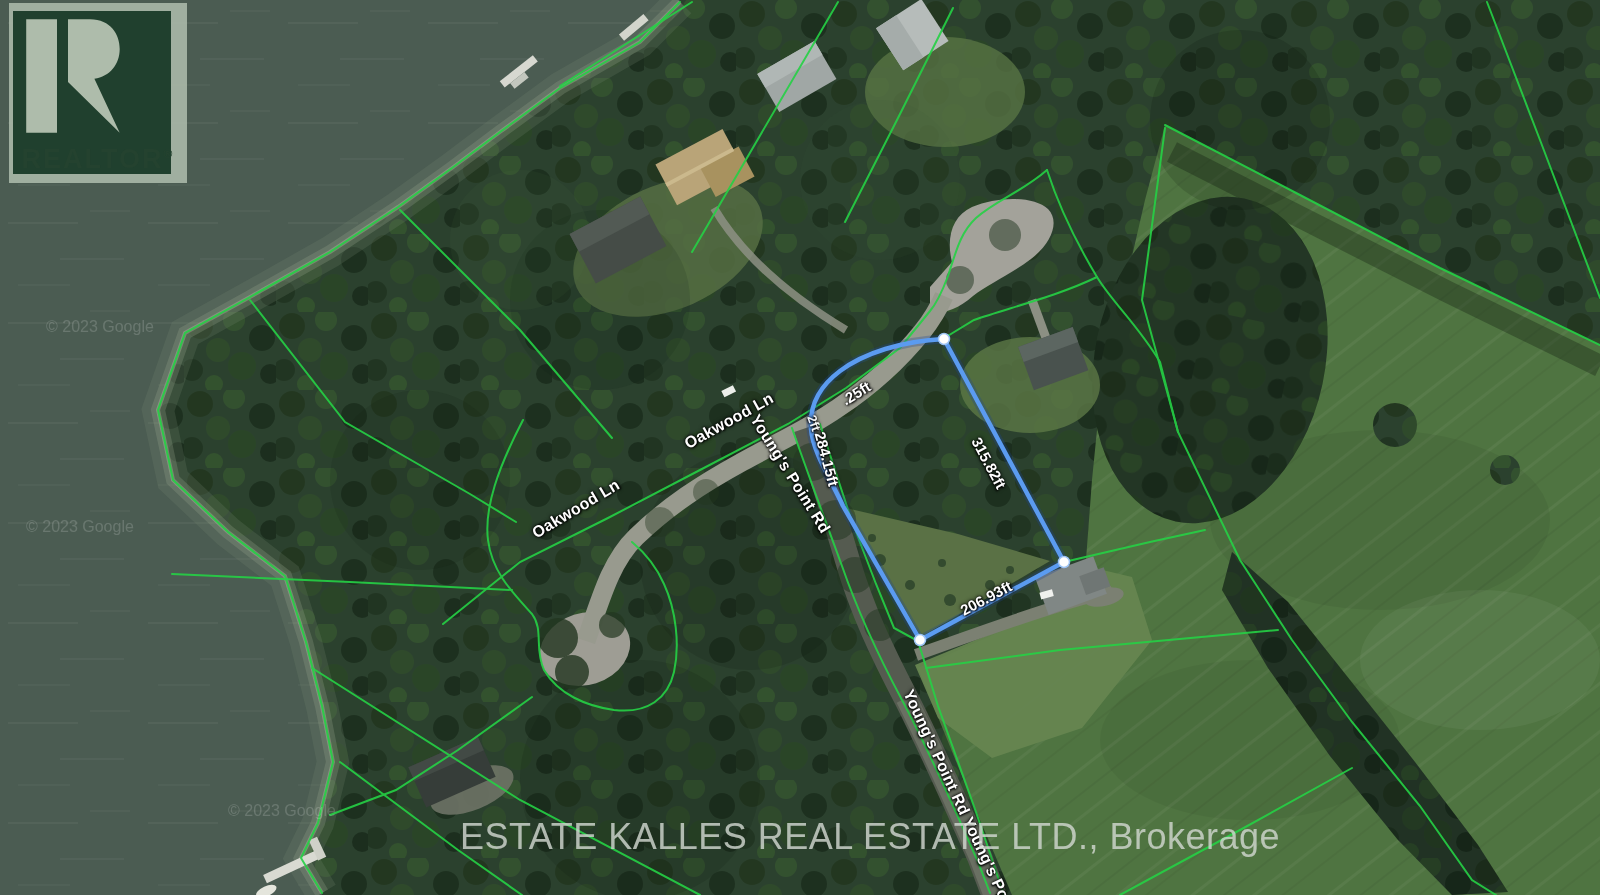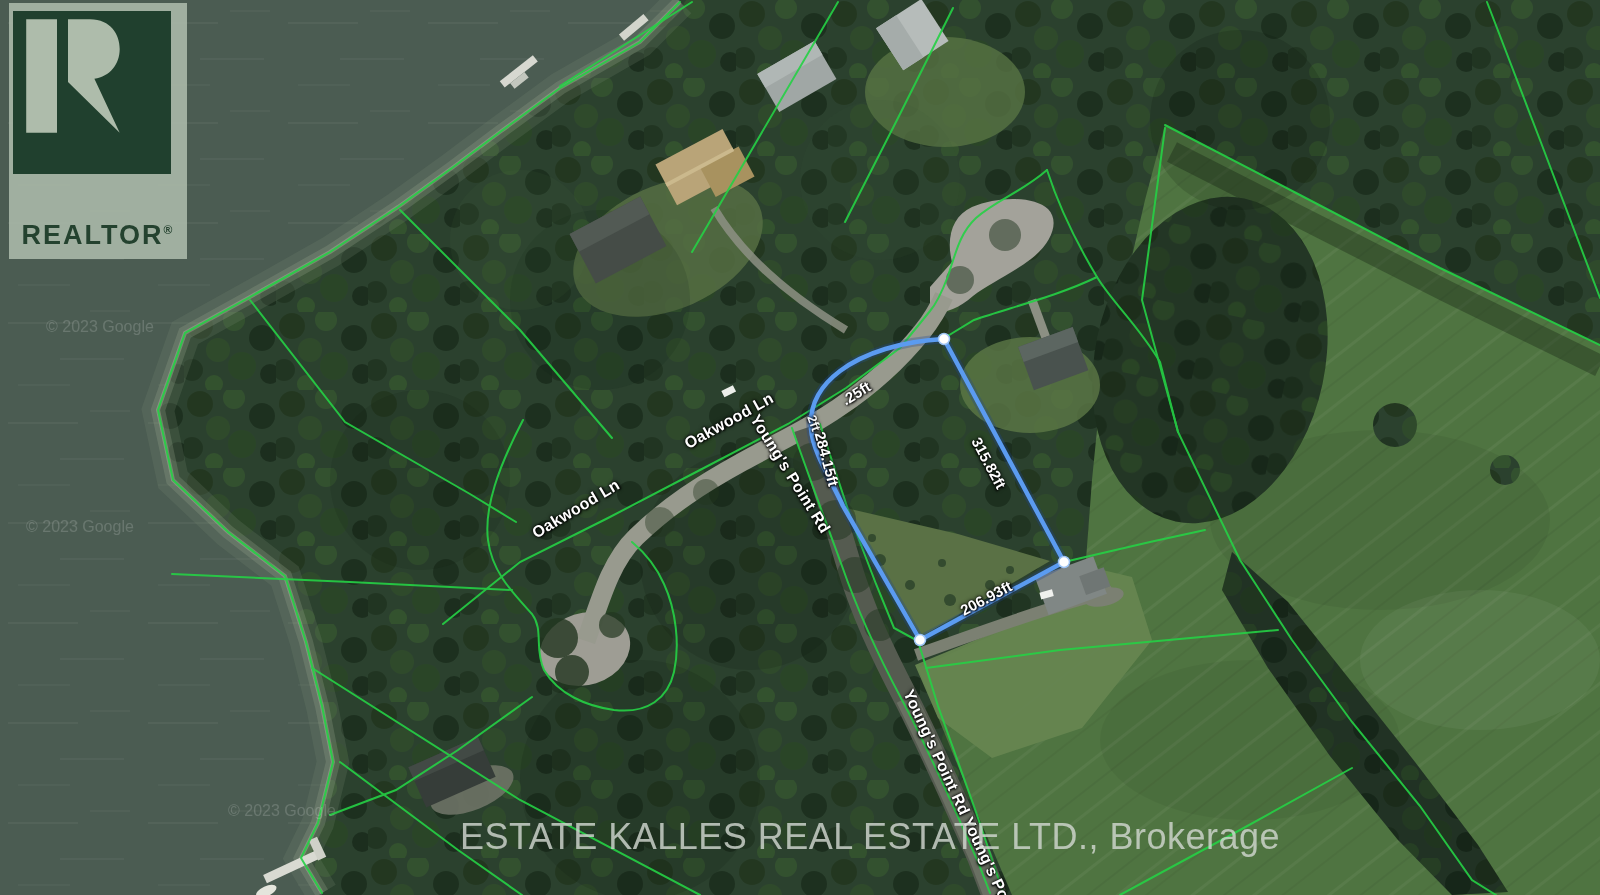--- a/index.html
+++ b/index.html
@@ -19,21 +19,21 @@
   .fragment{font-size:13px;opacity:.9;}
   .tile-credit{
     position:absolute;font-size:16px;font-weight:normal;color:rgba(255,255,255,.17);
     text-shadow:none;white-space:nowrap;
   }
   .brokerage{
     position:absolute;left:460px;top:816px;font-size:36px;font-weight:400;
     letter-spacing:.5px;color:rgba(209,215,207,.82);white-space:nowrap;
   }
   .logo-box{
-    position:absolute;left:9px;top:3px;width:178px;height:256px;
+    position:absolute;left:9px;top:3px;width:178px;height:180px;
     background:rgba(172,187,171,.88);
   }
   .logo-inner{
     position:absolute;left:4px;top:8px;width:158px;height:163px;
     background:#20402e;display:flex;align-items:center;justify-content:center;
   }
   .logo-text{
     position:absolute;left:0;bottom:8px;width:100%;text-align:center;
     color:#24422f;font-size:27px;font-weight:bold;letter-spacing:2px;
   }

